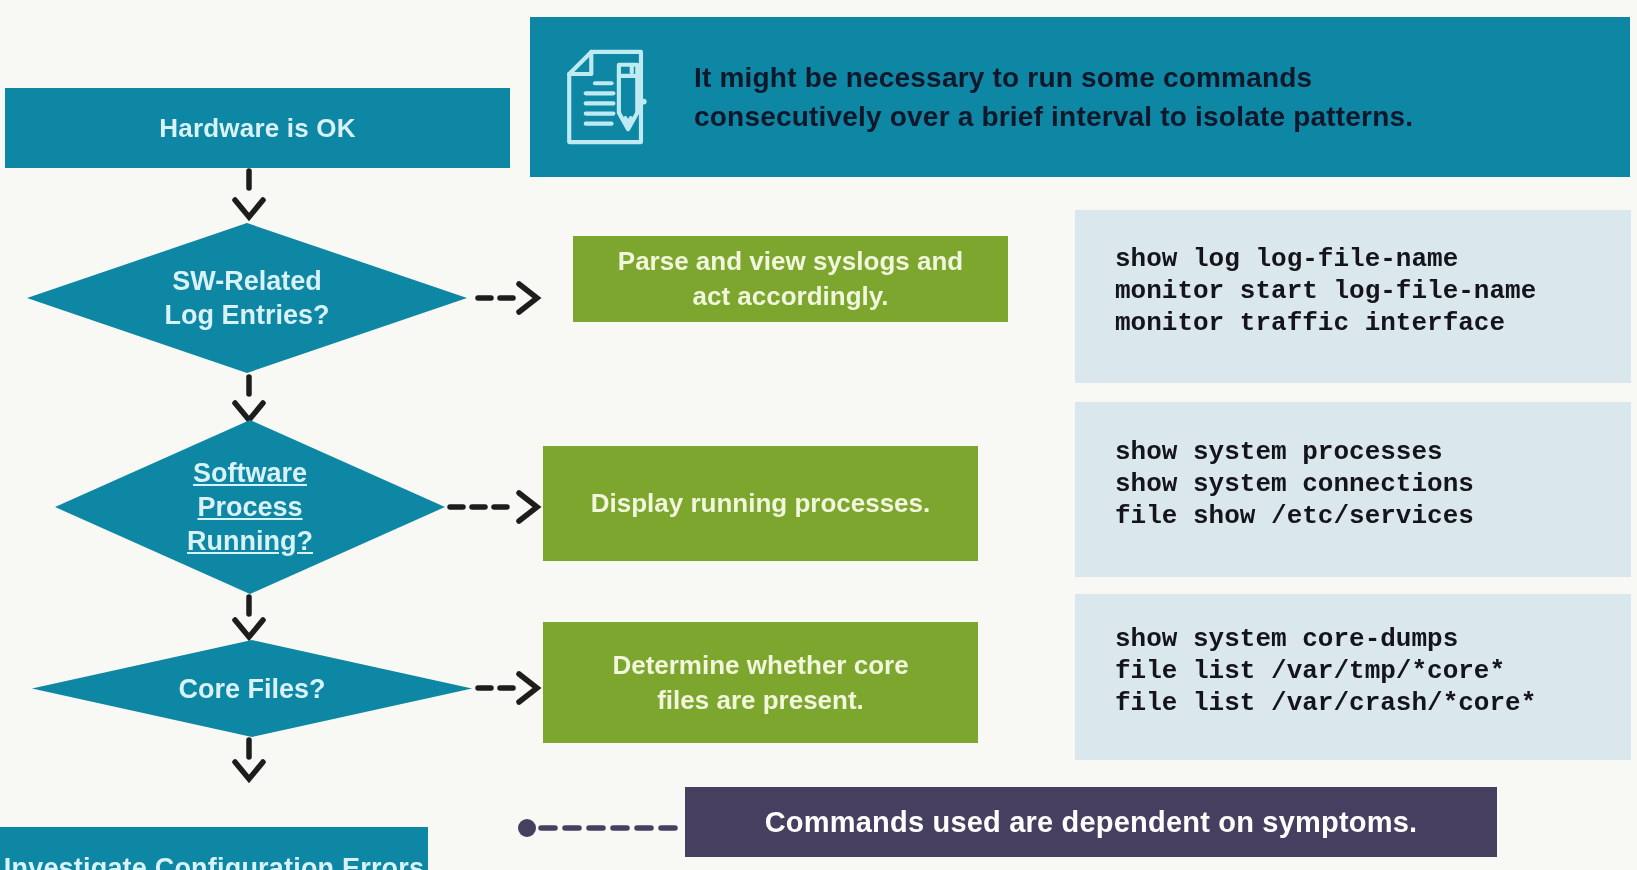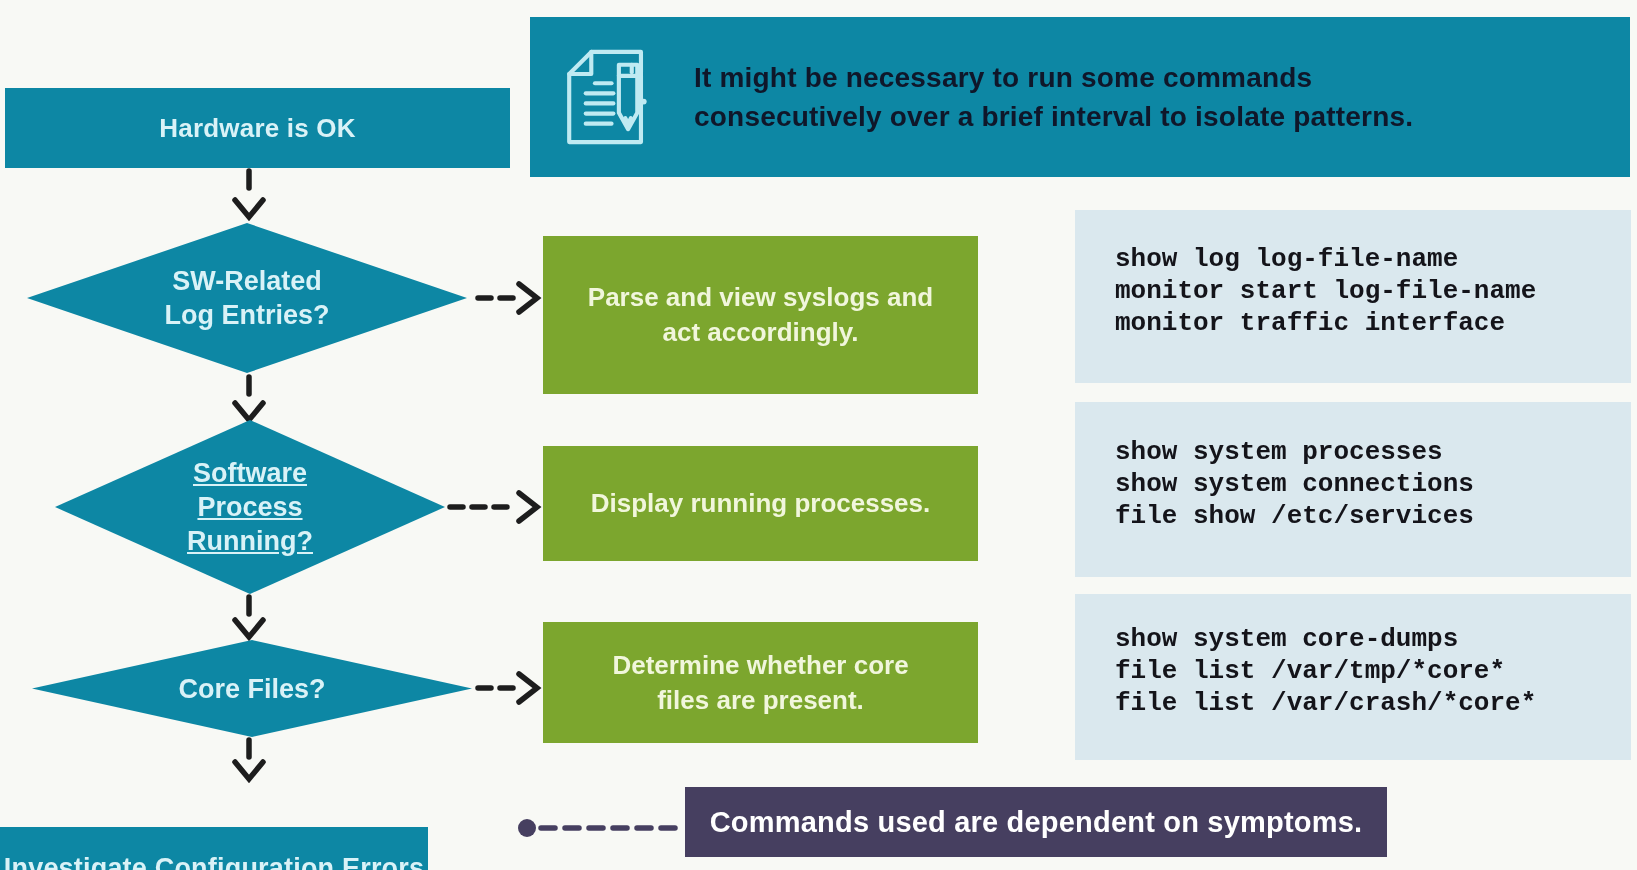--- a/index.html
+++ b/index.html
@@ -149,21 +149,21 @@
     <div class="banner-text">
       <div>It might be necessary to run some commands</div>
       <div>consecutively over a brief interval to isolate patterns.</div>
     </div>
   </div>
 
   <div class="abs diamond" style="left:27px;top:223px;width:440px;height:150px;align-items:center;">
     <span>SW-Related</span>
     <span>Log Entries?</span>
   </div>
-  <div class="abs action-box" style="left:543px;top:236px;width:435px;height:158px;">
+  <div class="abs action-box" style="left:573px;top:236px;width:435px;height:86px;">
     <span>Parse and view syslogs and</span>
     <span>act accordingly.</span>
   </div>
   <div class="abs code-box" style="left:1075px;top:210px;width:556px;height:173px;">
     <div>show log log-file-name</div>
     <div>monitor start log-file-name</div>
     <div>monitor traffic interface</div>
   </div>
 
   <div class="abs diamond" style="left:55px;top:420px;width:390px;height:174px;text-decoration:underline;">
@@ -190,17 +190,17 @@
   <div class="abs code-box" style="left:1075px;top:594px;width:556px;height:166px;">
     <div>show system core-dumps</div>
     <div>file list /var/tmp/*core*</div>
     <div>file list /var/crash/*core*</div>
   </div>
 
   <div class="abs teal-box" style="left:0px;top:783px;width:428px;height:82px;font-size:27px;margin-top:44px;">
     <span>Investigate Configuration Errors</span>
   </div>
 
-  <div class="abs purple-box" style="left:685px;top:787px;width:702px;height:70px;">
+  <div class="abs purple-box" style="left:685px;top:787px;width:812px;height:70px;">
     <span>Commands used are dependent on symptoms.</span>
   </div>
 
 </div>
 
 </body></html>

